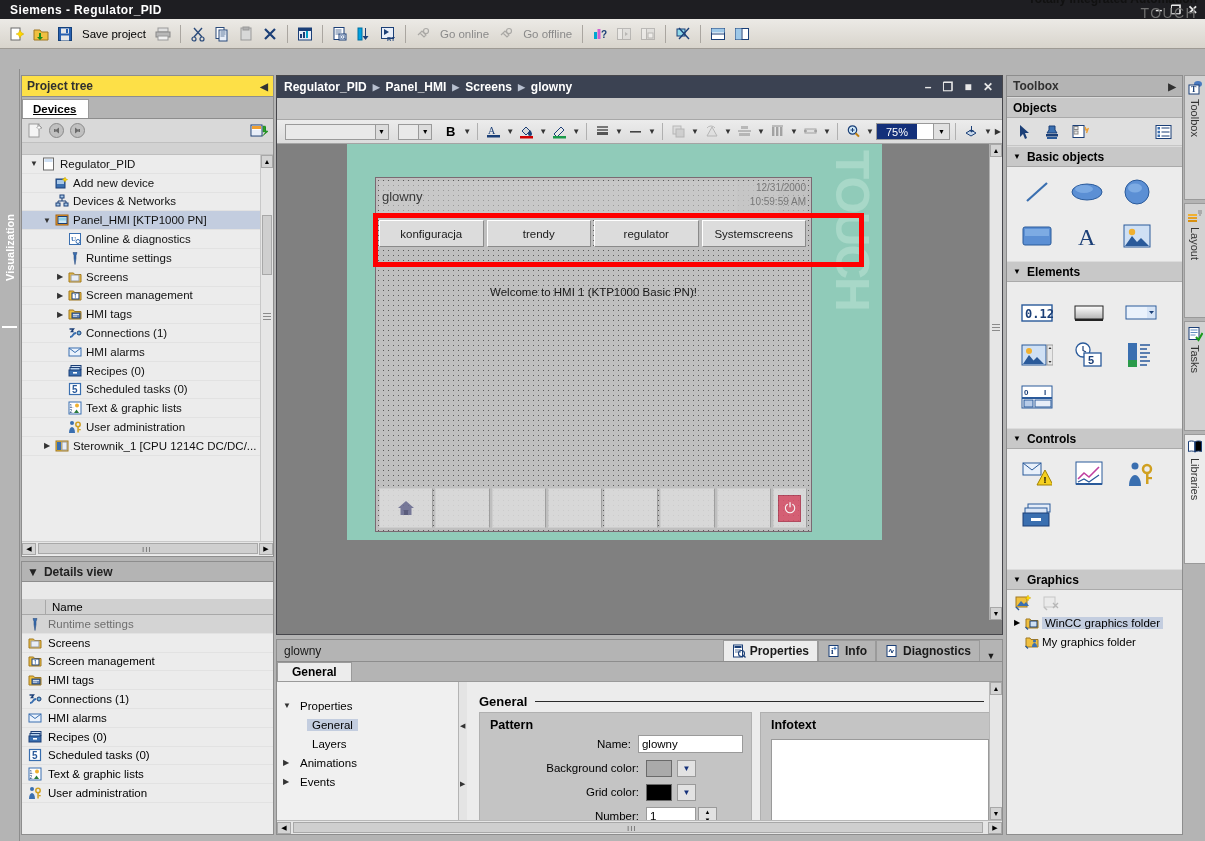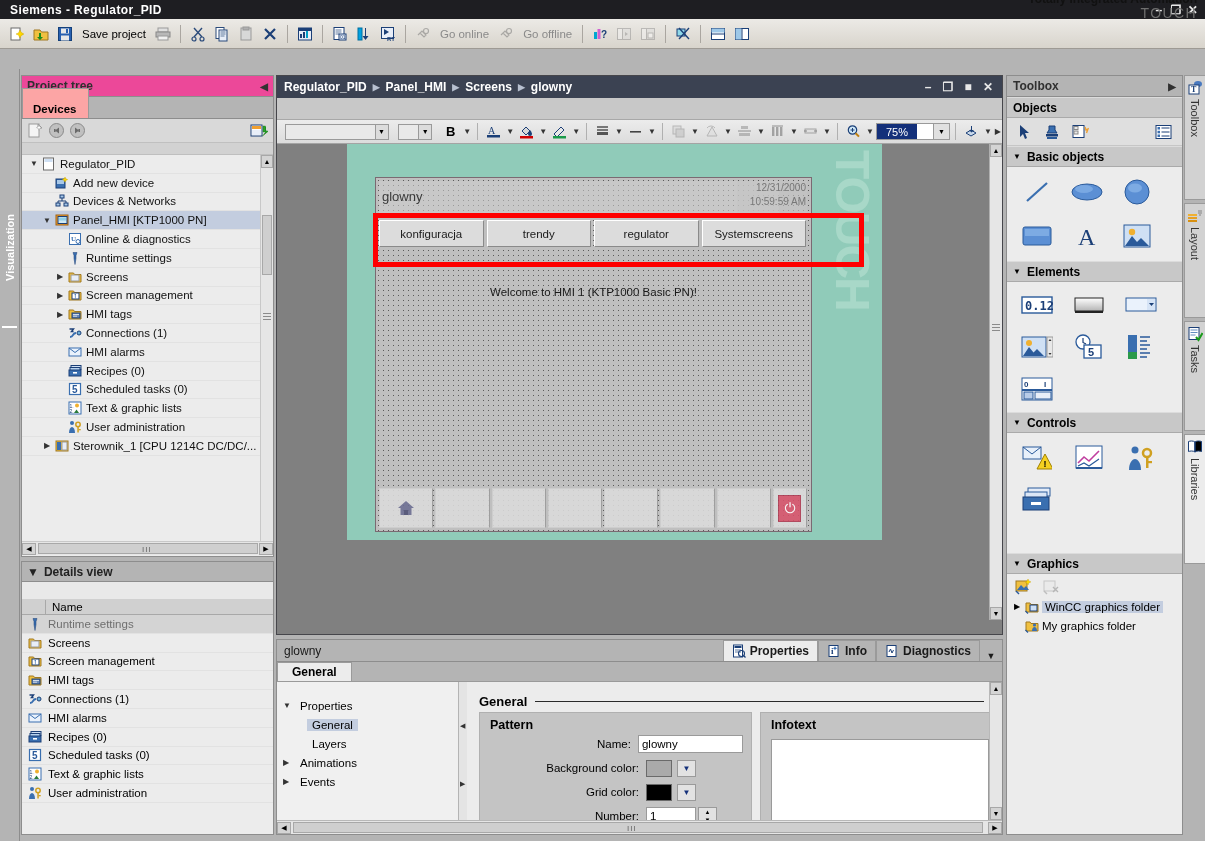--- a/index.html
+++ b/index.html
@@ -58,29 +58,29 @@
     font-size:11px;color:#fff;font-weight:bold;
   }
   .vstrip-left .divline{position:absolute;left:2px;top:257px;width:15px;height:2px;background:#fff;}
 
   
   .ptree{
     position:absolute;left:21px;top:6px;width:253px;height:482px;
     background:#ececec;border:1px solid #8d8d8d;
   }
   .panelhead{
-    height:21px;background:#ec4899;display:flex;align-items:center;
+    height:21px;background:#fde047;display:flex;align-items:center;
     padding:0 5px;font-weight:bold;font-size:12px;color:#303030;
     border-bottom:1px solid #8d8d8d;
   }
   .panelhead .arrow{margin-left:auto;font-size:10px;color:#333;}
   .tabrow{height:22px;background:#b4b4b4;display:flex;align-items:flex-end;border-bottom:1px solid #8d8d8d;}
   .tab{
-    background:#fca5a5;padding:14px 12px 3px 10px;font-weight:bold;font-size:11.5px;
-    border:1px solid #9a9a9a;border-bottom:none;
+    background:#ffffff;padding:3px 12px 3px 10px;font-weight:bold;font-size:11.5px;
+    border:1px solid #9a9a9a;border-bottom:none;text-decoration:underline;
   }
   .treetools{
     height:24px;background:#d9d9d9;display:flex;align-items:center;gap:4px;
     padding:0 5px;border-bottom:1px solid #c0c0c0;
   }
   .treetools .sp{margin-left:auto;}
   .tsubbar{height:12px;background:#d2d2d2;border-bottom:1px solid #bfbfbf;}
   .treebody{position:relative;height:calc(100% - 80px);background:#ececec;overflow:hidden;}
   .trow{
     display:flex;align-items:center;height:18.8px;padding-left:6px;
@@ -1191,21 +1191,21 @@
               <circle cx="9" cy="8" r="3.2" fill="#f0b030"></circle>
               <path d="M2 22l7-10 5 6 4-4 8 8z" fill="#2a5a9a"></path>
             </svg>
         </span>
       </div>
 
       <div class="tbsec">
         <span class="tri">▼</span>
         <span>Elements</span>
       </div>
-      <div class="tbgrid" style="gap:12px 20px;padding:8px 14px;min-height:125px;align-content:flex-start">
+      <div class="tbgrid" style="gap:12px 20px;padding:16px 14px;min-height:125px;align-content:flex-start">
         <span class="tbitem">
           <svg width="32" height="20" viewBox="0 0 32 20">
               <rect x="1" y="2" width="30" height="16" fill="#fff" stroke="#2a5a9a" stroke-width="1.4"></rect>
               <text x="4" y="15" font-size="12" font-weight="bold" fill="#1b3f77" font-family="monospace">0.12</text>
             </svg>
         </span>
         <span class="tbitem">
           <svg width="30" height="20" viewBox="0 0 30 20">
               <rect x="1" y="3" width="28" height="13" fill="url(#gb)" stroke="#222"></rect>
               <defs>

